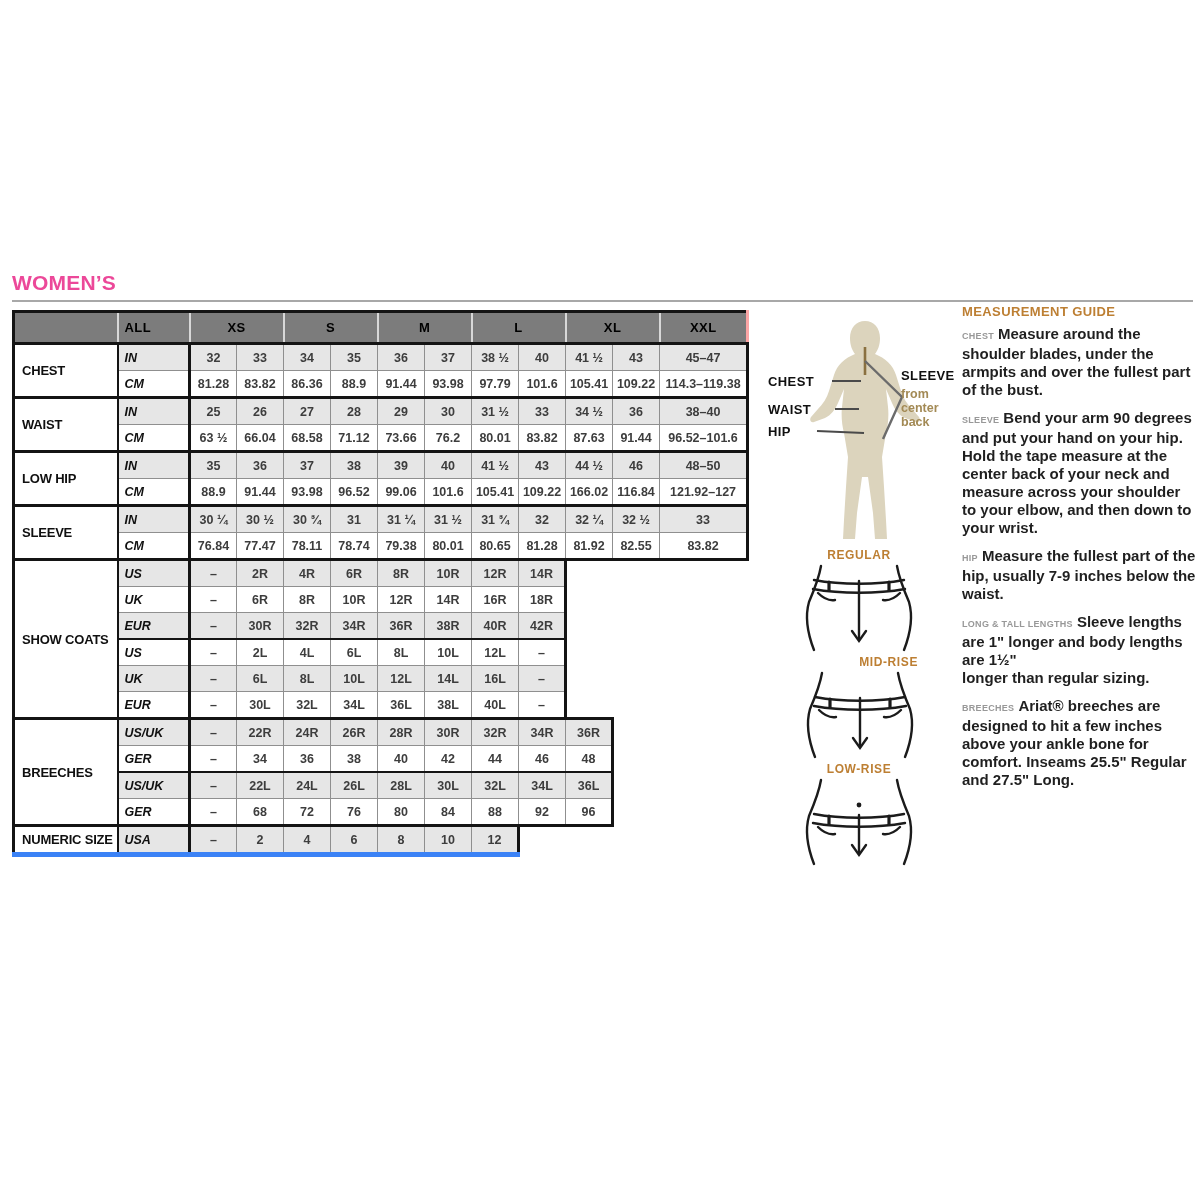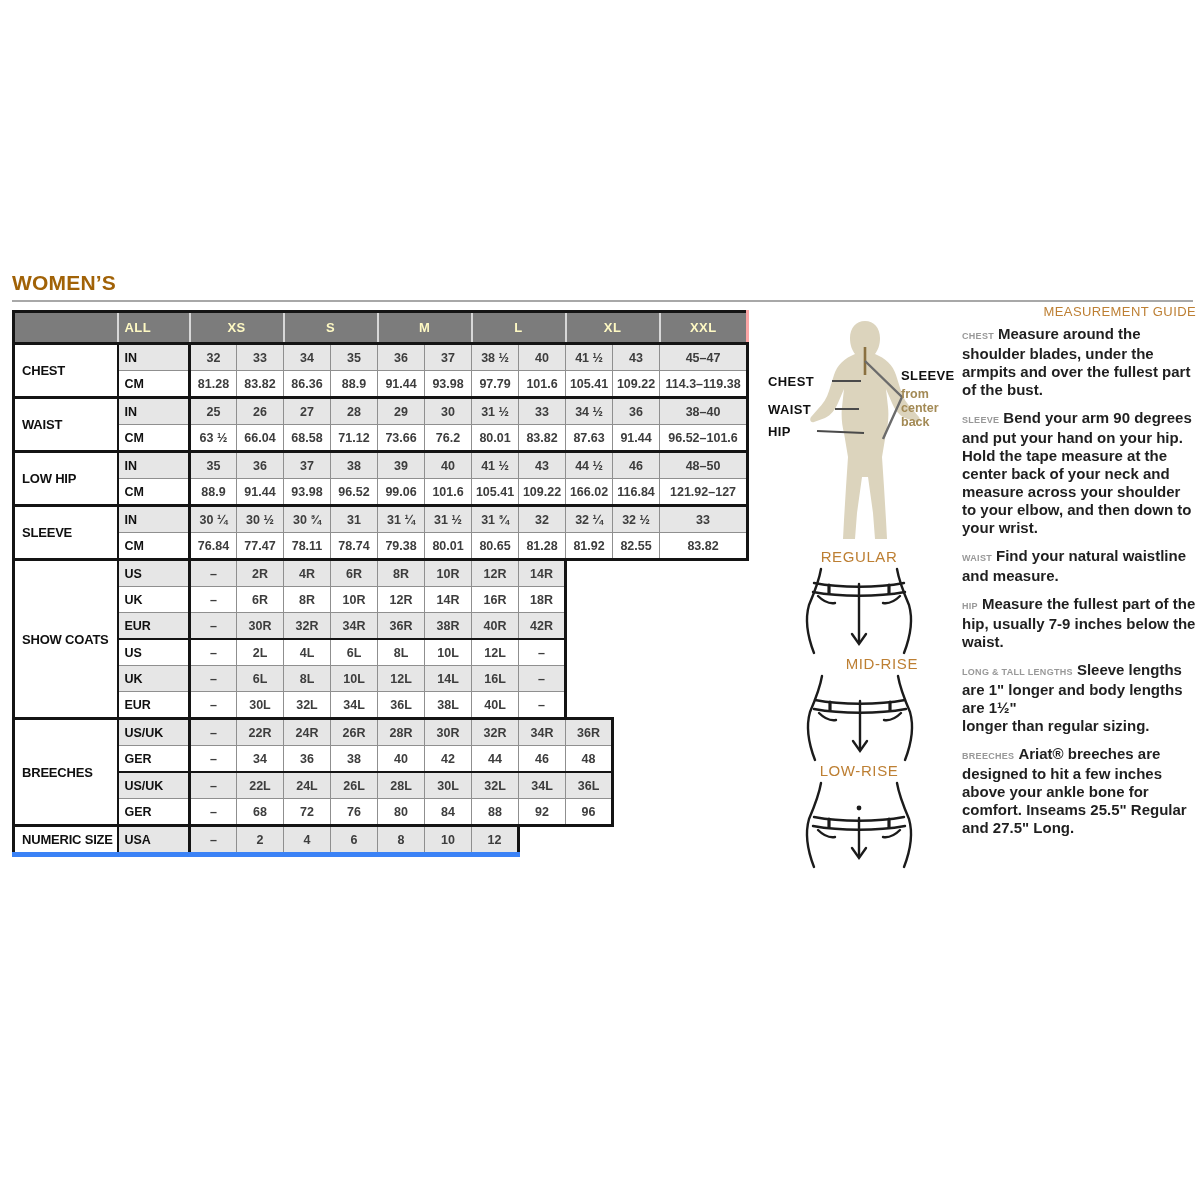--- a/index.html
+++ b/index.html
@@ -3,49 +3,49 @@
 <meta charset="utf-8">
 <style>
   html,body{margin:0;padding:0;}
   body{
     width:1200px;height:1200px;background:#ffffff;position:relative;
     font-family:"Liberation Sans",sans-serif;color:#1f1f1f;overflow:hidden;
   }
   
   #page-title{
     position:absolute;left:12px;top:271px;font-size:21px;font-weight:bold;
-    letter-spacing:.2px;color:#a16207;
+    letter-spacing:.2px;color:#ec4899;
   }
   #title-rule{
     position:absolute;left:12px;top:300px;width:1181px;height:2px;background:#a8a8a8;
   }
   
   #table-wrap{position:absolute;left:12px;top:310px;}
   table{border-collapse:collapse;table-layout:fixed;width:734px;}
   col.c-label{width:104px;} col.c-sub{width:72px;} col.c-data{width:47px;} col.c-wide{width:88px;}
   th{
-    background:var(--header-gray,#7c7c7c);color:#fef9c3;font-size:13px;font-weight:bold;
+    background:var(--header-gray,#7c7c7c);color:#000000;font-size:13px;font-weight:bold;
     height:27px;border:2px solid #d8d8d8;border-top:3px solid #141414;border-bottom:3px solid #141414;
     letter-spacing:.4px;
   }
   th.corner{border-left:3px solid #141414;}
   th:last-child{border-right:3px solid #fca5a5;}
   th.all{text-align:left;padding-left:6px;}
   td{
     border:1px solid #8f8f8f;font-size:12.5px;font-weight:bold;color:#3d3d3d;
     text-align:center;height:25px;padding:0 2px;background:#fff;
     overflow:hidden;white-space:nowrap;
   }
   td.glabel{
     border-left:3px solid #141414;border-right:2px solid #141414;color:#101010;
     text-align:left;padding-left:7px;font-size:13px;letter-spacing:-.2px;background:#fff;
   }
   td.sub{
     text-align:left;padding-left:6px;color:#101010;
-    border-left:2px solid #141414;border-right:3px solid #141414;
+    border-left:2px solid #141414;border-right:3px solid #141414;font-style:italic;
   }
   tr.shade td.sub, tr.shade td.cell{background:var(--row-shade,#e6e6e6);}
   tr.g-start td:not(.filler){border-top:3px solid #141414;}
   tr.t-top td:not(.filler):not(.glabel){border-top:2px solid #141414;}
   tr.b-end td:not(.filler){border-bottom:3px solid #141414;}
   tr.t-last td:not(.filler){border-bottom:5px solid #3b82f6;}
   td.wide{border-right:3px solid #141414;}
   td.last-real{border-right:3px solid #141414;}
   td.filler{border:none;background:#fff;}
   td.filler.f-top{border-top:3px solid #141414;}
@@ -58,33 +58,33 @@
   #label-waist{left:768px;top:402px;}
   #label-hip{left:768px;top:424px;}
   #label-sleeve{left:901px;top:368px;}
   #label-sleeve-note{
     position:absolute;left:901px;top:387px;font-size:12.5px;font-weight:bold;
     color:var(--note-tan,#a38a55);white-space:pre-line;line-height:14px;
   }
   
   #guide{position:absolute;left:962px;top:304px;width:234px;}
   #guide-title{
-    font-size:13px;font-weight:normal;color:var(--accent-orange,#bd7f33);
-    letter-spacing:.4px;margin:0 0 6px 0;text-align:right;
+    font-size:13px;font-weight:bold;color:var(--accent-orange,#bd7f33);
+    letter-spacing:.4px;margin:0 0 6px 0;
   }
   .guide-entry{margin:0 0 10px 0;font-size:15px;line-height:18px;font-weight:bold;color:#1f1f1f;}
   .guide-label{
     font-size:9px;font-weight:bold;color:var(--label-gray,#989898);
     letter-spacing:.3px;margin-right:4px;
   }
   .guide-text{white-space:pre-line;}
   
   .rise-block{position:absolute;left:800px;width:118px;text-align:center;}
   .rise-label{
-    font-size:15px;font-weight:normal;color:var(--accent-orange,#bd7f33);
+    font-size:12px;font-weight:bold;color:var(--accent-orange,#bd7f33);
     letter-spacing:.6px;display:block;margin-bottom:2px;
   }
 </style>
 </head>
 <body>
 
 <div id="page-title">WOMEN’S</div>
 <div id="title-rule"></div>
 
 <div id="table-wrap">
@@ -431,19 +431,18 @@
         <path d="M99 49 C93 55 88 57 82 56"></path>
         <circle cx="58" cy="27" r="2.4" fill="#1b1b1b" stroke="none"></circle>
       </svg></div>
   </div>
 
 <div id="guide">
   <p id="guide-title">MEASUREMENT GUIDE</p>
   <div id="guide-entries">
       <p class="guide-entry"><span class="guide-label">CHEST</span><span class="guide-text">Measure around the shoulder blades, under the armpits and over the fullest part of the bust.</span></p>
       <p class="guide-entry"><span class="guide-label">SLEEVE</span><span class="guide-text">Bend your arm 90 degrees and put your hand on your hip. Hold the tape measure at the center back of your neck and measure across your shoulder to your elbow, and then down to your wrist.</span></p>
-      <p class="guide-entry"><span class="guide-label">WAIST</span><span class="guide-text">Find your natural waistline and measure.</span></p>
       <p class="guide-entry"><span class="guide-label">HIP</span><span class="guide-text">Measure the fullest part of the hip, usually 7-9 inches below the waist.</span></p>
       <p class="guide-entry"><span class="guide-label">LONG &amp; TALL LENGTHS</span><span class="guide-text">Sleeve lengths are 1" longer and body lengths are 1½"
 longer than regular sizing.</span></p>
       <p class="guide-entry"><span class="guide-label">BREECHES</span><span class="guide-text">Ariat® breeches are designed to hit a few inches above your ankle bone for comfort. Inseams 25.5" Regular and 27.5" Long.</span></p>
     </div>
 </div>
 
 </body></html>

